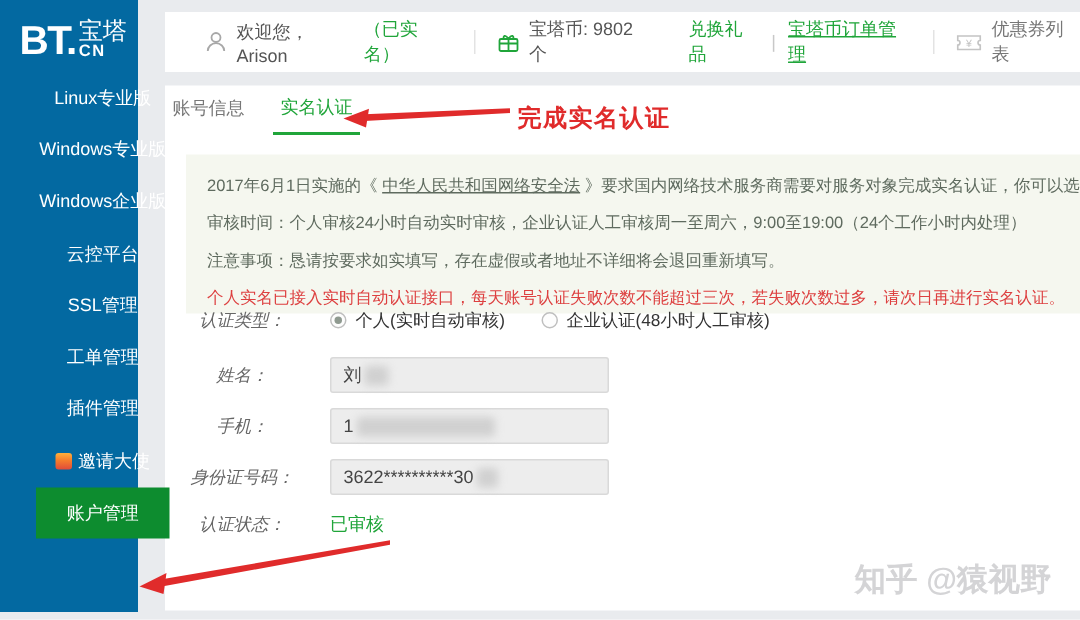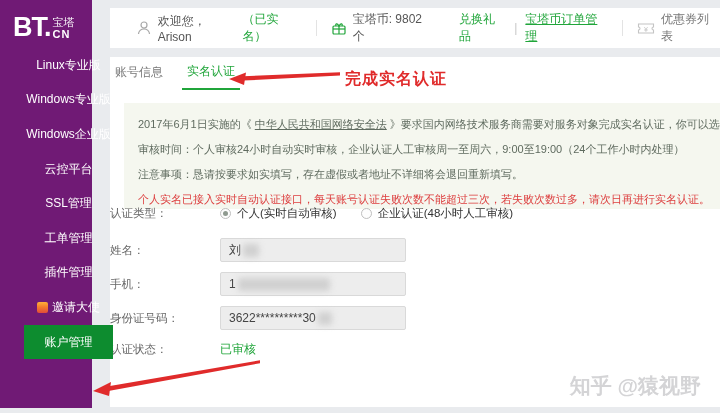--- a/index.html
+++ b/index.html
@@ -1,25 +1,25 @@
 <!DOCTYPE html>
 <html><head>
 <meta charset="utf-8">
 <style>
   * { margin:0; padding:0; box-sizing:border-box; }
   html,body { width:720px; height:413px; }
   body { font-family:"Liberation Sans","DejaVu Sans",sans-serif; background:#e9ebee; }
   .page { position:relative; width:720px; height:413px; overflow:hidden; background:#e9ebee; }
 
   
-  .sidebar { position:absolute; left:0; top:0; width:92px; height:408px; background:#701a75; z-index:2; }
+  .sidebar { position:absolute; left:0; top:0; width:92px; height:408px; background:#0369a1; z-index:2; }
   .logo { display:flex; align-items:center; padding:14px 0 0 13px; cursor:pointer; }
   .logo-bt { color:#fff; font-size:27px; font-weight:bold; letter-spacing:-1px; line-height:27px; }
   .logo-col { display:flex; flex-direction:column; margin-left:2px; margin-top:1px; }
-  .logo-top { color:#fff; font-size:11px; line-height:12px; }
+  .logo-top { color:#fff; font-size:16px; line-height:12px; }
   .logo-bottom { color:#fff; font-size:11px; font-weight:bold; line-height:12px; letter-spacing:1px; }
   .menu { position:absolute; top:48px; left:0; width:89px;margin-left:24px; }
   .menu-item { height:34.6px; display:flex; align-items:center; justify-content:center; color:#fff; font-size:12px; cursor:pointer; white-space:nowrap; }
   .menu-item.active { background:#0d8c2f; }
   .invite-icon { display:inline-block; width:11px; height:11px; border-radius:2px; background:linear-gradient(180deg,#ffb03a 0%,#f57d2c 45%,#e04b3a 100%); margin-right:4px; flex:0 0 auto; }
 
   
   .topbar { position:absolute; left:110px; top:8px; width:610px; height:40px; background:#fff; display:flex; align-items:center; font-size:12px; color:#555; z-index:1; }
   .topbar .seg { display:flex; align-items:center; }
   .icon-gap { margin-right:6px; display:inline-flex; }
@@ -36,21 +36,21 @@
   .tab { padding:0 5px; height:33px; line-height:30px; font-size:12px; color:#777; cursor:pointer; }
   .tab.active { color:#20a53a; border-bottom:2px solid #20a53a;font-family:Liberation Mono, monospace; }
   .tab + .tab { margin-left:14px; }
 
   .notice { position:absolute; top:46px; left:14px; right:0; height:106px; background:#f5f7ef; padding:9px 0 0 14px; overflow:hidden; }
   .notice-line { height:25px; line-height:25px; font-size:11px; color:#5f6b5f; white-space:nowrap; overflow:hidden; }
   .notice-line .law { text-decoration:underline; cursor:pointer; }
   .notice-line.warn { color:#dd4040; }
 
   .form-row { position:absolute; left:0; display:flex; align-items:center; }
-  .f-label { width:103px; text-align:left; font-size:11.5px; color:#666; margin-right:7px; flex:0 0 auto; }
+  .f-label { width:103px; text-align:center; font-size:11.5px; color:#666; margin-right:7px; flex:0 0 auto;font-style:italic; }
   .field-box { position:relative; width:186px; height:24px; background:#ededed; border:1px solid #d9d9d9; border-radius:2px; display:flex; align-items:center; padding-left:8px; font-size:12px; color:#444; }
   .blurblob { background:#bdbdbd; filter:blur(3px); opacity:.6; border-radius:2px; height:13px; margin-left:2px; }
   .radio-group { display:flex; align-items:center; font-size:11.5px; color:#333; }
   .radio { width:11px; height:11px; border:1px solid #bfbfbf; border-radius:50%; background:#fdfdfd; display:inline-flex; align-items:center; justify-content:center; margin-right:6px; flex:0 0 auto; cursor:pointer; }
   .radio .dot { width:5px; height:5px; border-radius:50%; background:#8f9a90; }
   .radio-label { margin-right:24px; cursor:pointer; }
   .status-value { font-size:12px; color:#20a53a; }
 
   
   .annot-text { position:absolute; left:345px; top:69px; font-size:16px; font-weight:bold; color:#e02b2b; z-index:5; letter-spacing:1px; }

